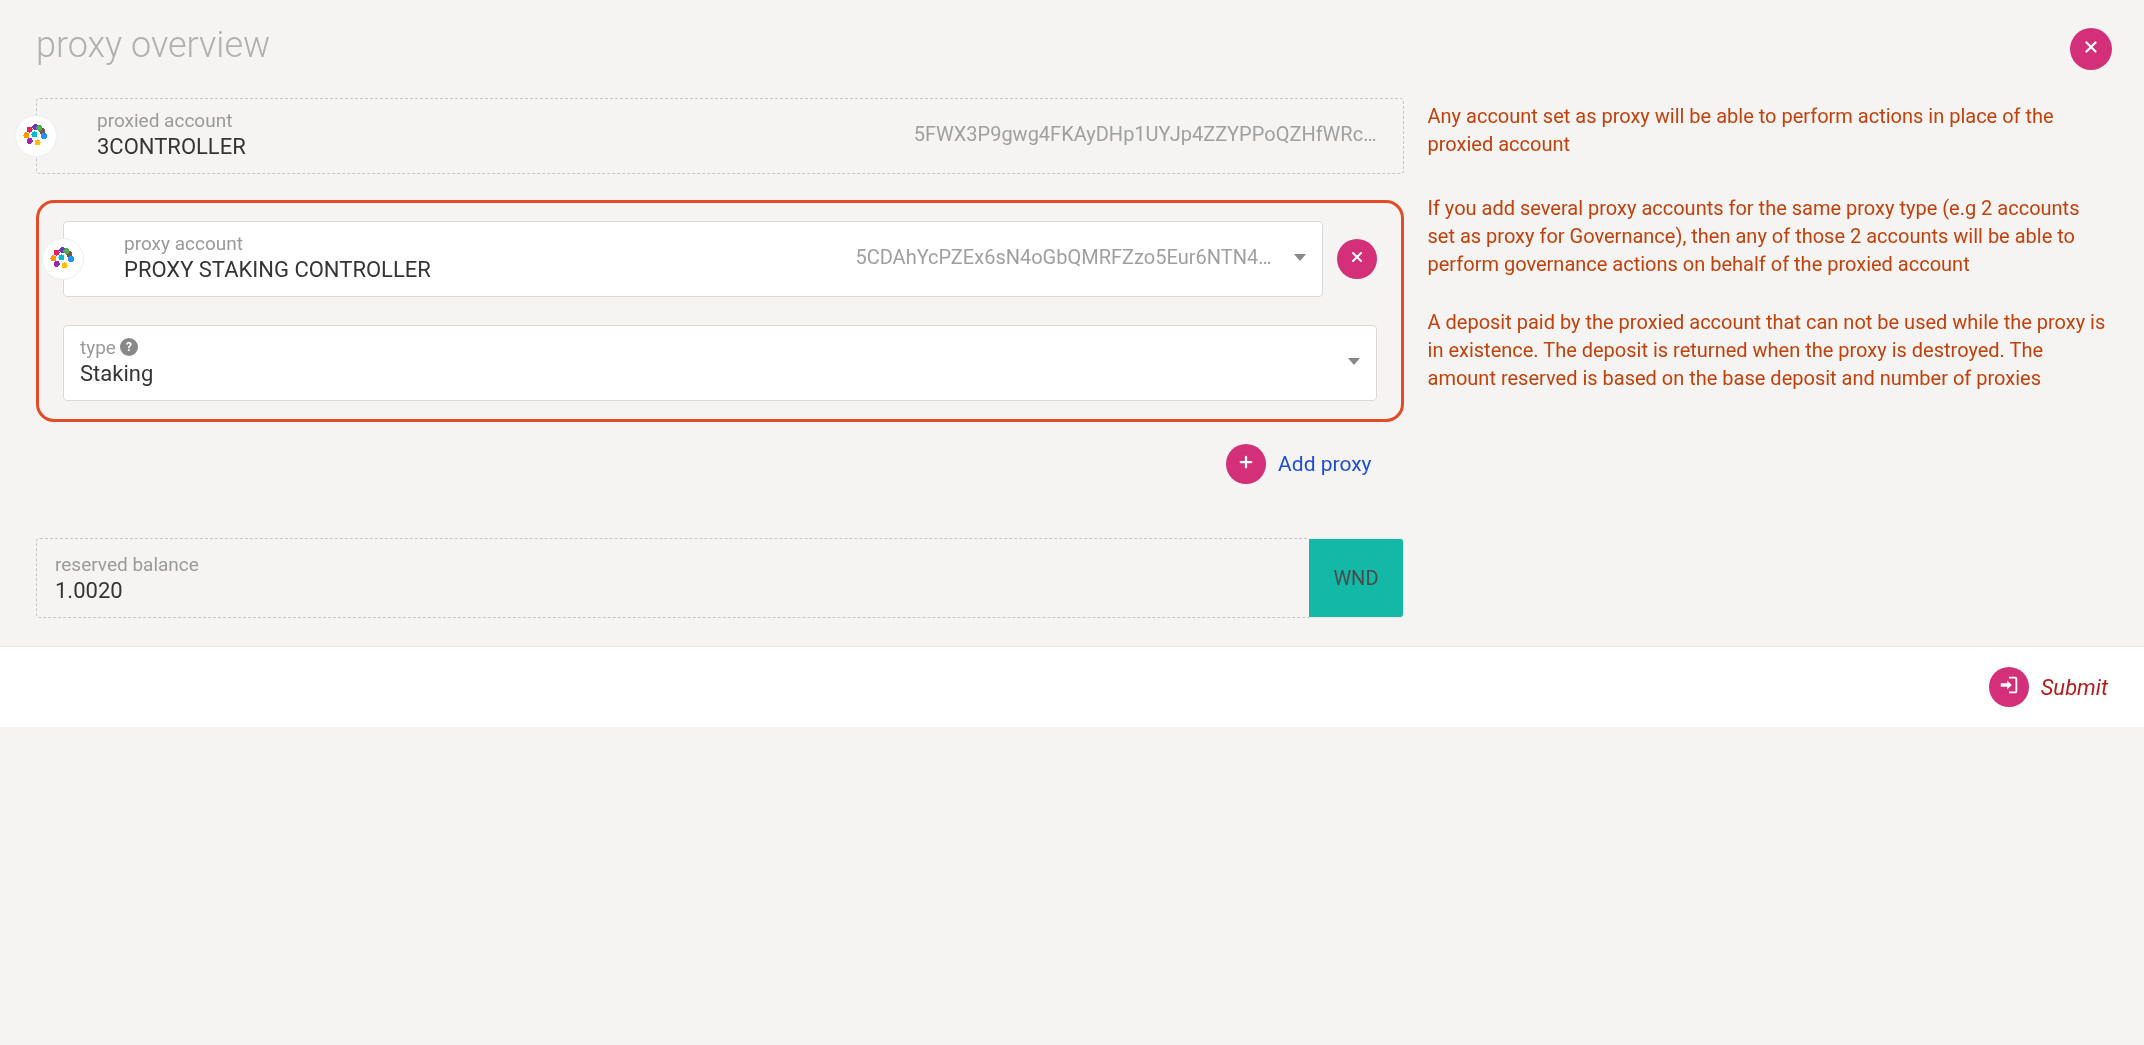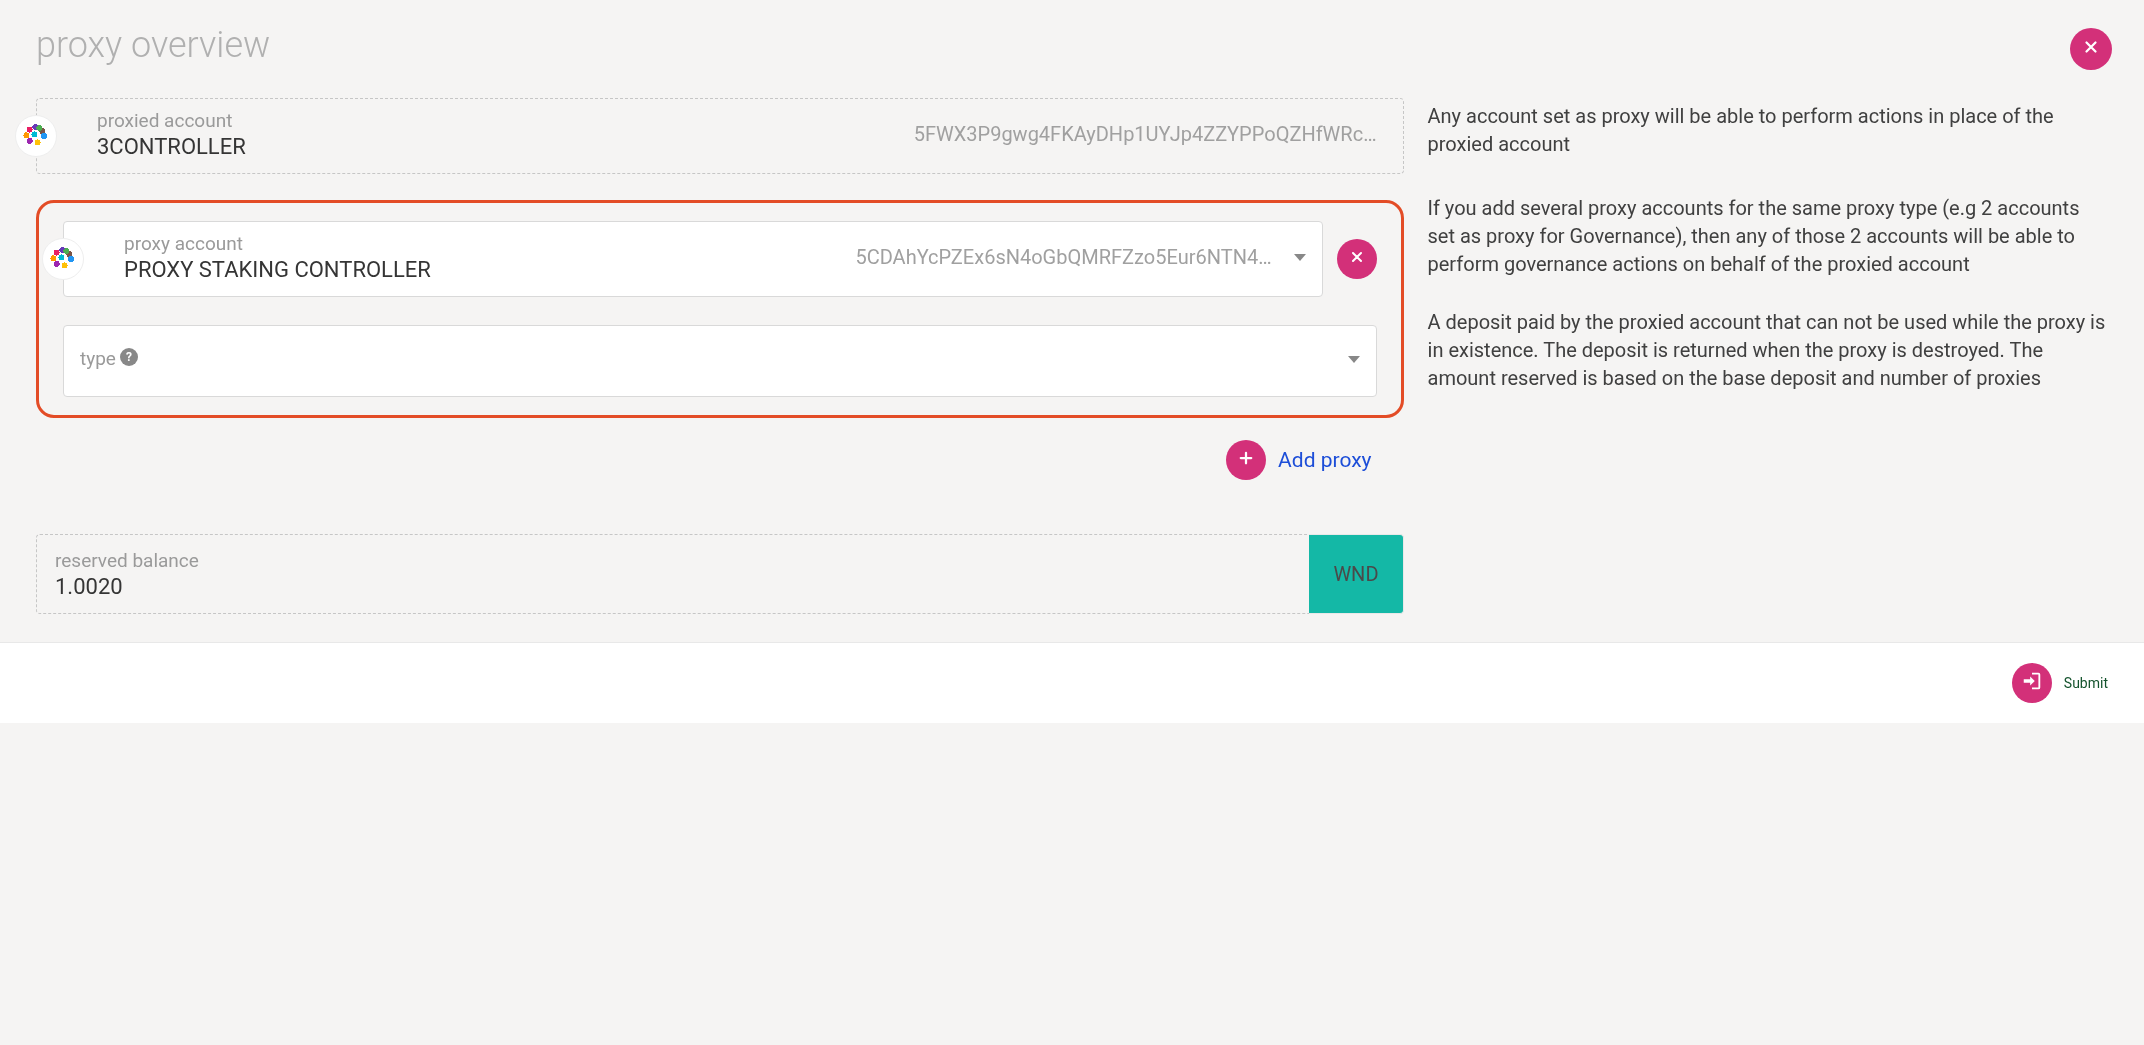--- a/index.html
+++ b/index.html
@@ -39,21 +39,21 @@
     }
     .left-col {
       flex: 0 0 66%;
       display: flex;
       flex-direction: column;
       gap: 26px;
     }
     .right-col {
       flex: 1;
       font-size: 20px;
-      color: #404040;
+      color: #c2410c;
       line-height: 1.4;
       padding-top: 4px;
     }
     .right-col .help-block {
       margin-bottom: 18px;
     }
     .help1 { padding-top: 0; }
     .help2 { margin-top: 36px; }
     .help3 { margin-top: 30px; }
     .section {
@@ -244,22 +244,23 @@
       width: 40px;
       height: 40px;
       border-radius: 50%;
       background: #d33079;
       display: flex;
       align-items: center;
       justify-content: center;
     }
     .submit-icon svg { width: 22px; height: 22px; }
     .submit-label {
-      font-size: 14px;
-      color: #14532d;
+      font-size: 22px;
+      color: #b91c1c;
+      font-style: italic;
     }
   </style>
 </head>
 <body>
 
 <h1 class="page-title">proxy overview</h1>
 
 <div class="close-circle">
   <span>
     <svg viewBox="0 0 24 24" fill="none" stroke="#fff" stroke-width="3" stroke-linecap="round">
@@ -306,20 +307,21 @@
             </span>
           </div>
         </div>
 
         <div class="card-white type-card">
           <div class="col-content">
             <div class="label">
               <span>type</span>
               <span class="help-icon">?</span>
             </div>
+            <div class="value">Staking</div>
           </div>
           <div class="caret"></div>
         </div>
       </div>
     </div>
 
     <div class="add-proxy-row">
       <div class="add-circle">
         <span>
           <svg viewBox="0 0 24 24" fill="none" stroke="#fff" stroke-width="3" stroke-linecap="round">

